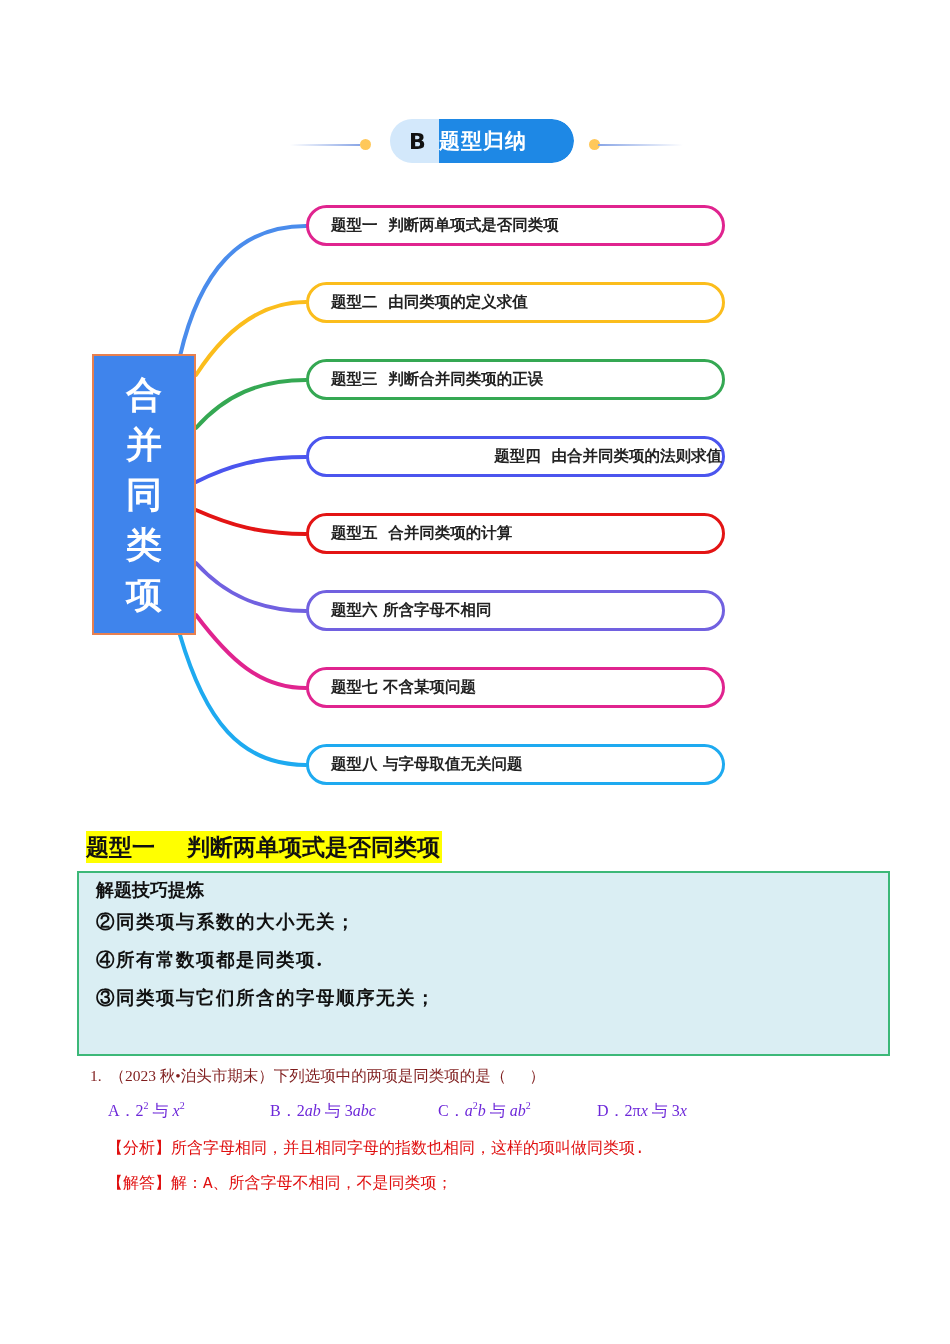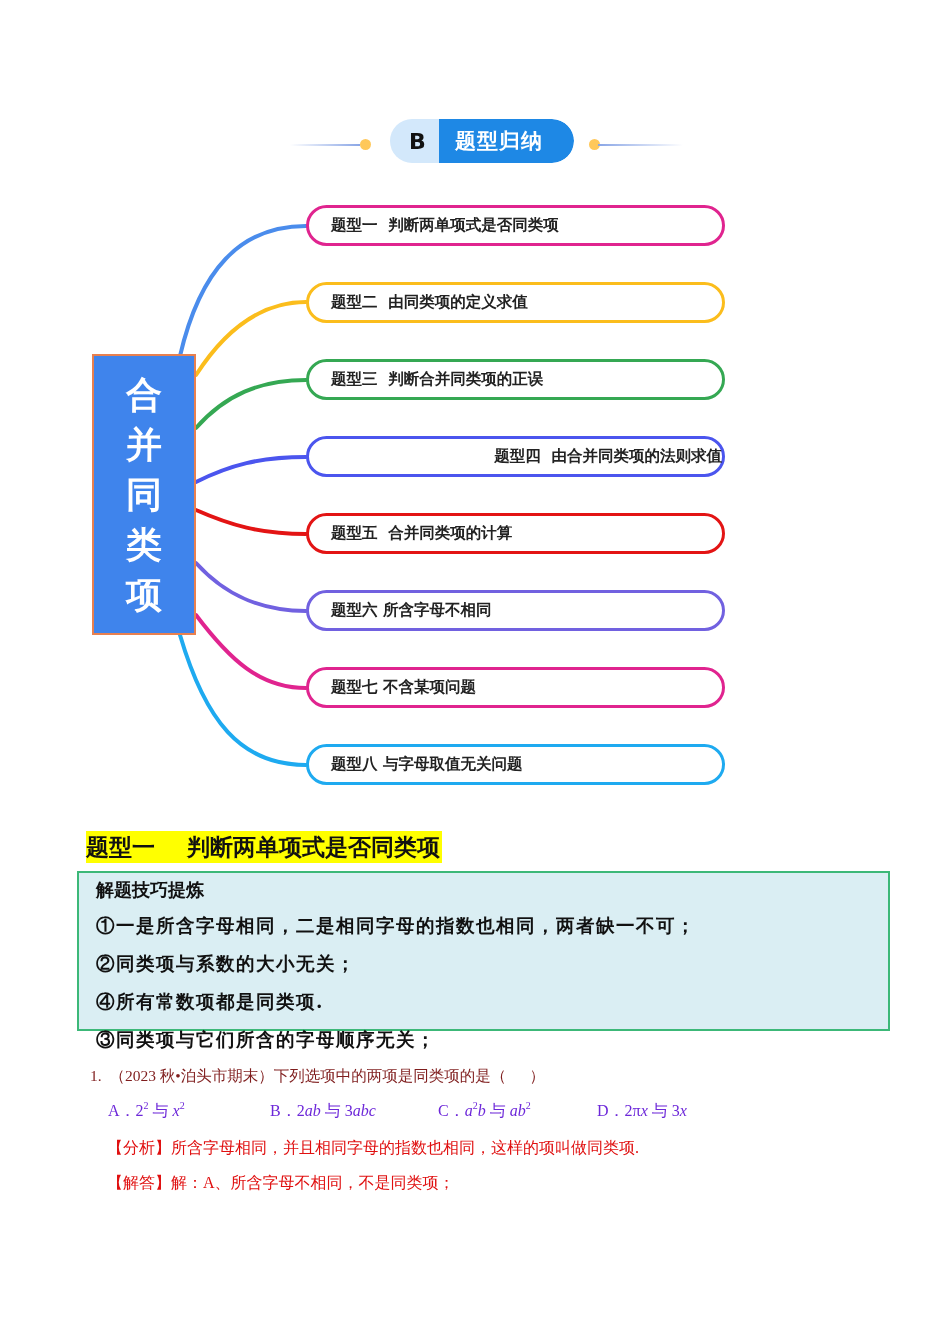--- a/index.html
+++ b/index.html
@@ -8,45 +8,45 @@
 
   
   .hdr-line { position: absolute; top: 144px; height: 2px; }
   .hdr-line.left { left: 290px; width: 70px; background: linear-gradient(to right, rgba(120,150,220,0), #8aa6e6); }
   .hdr-line.right { left: 598px; width: 85px; background: linear-gradient(to left, rgba(120,150,220,0), #8aa6e6); }
   .hdr-dot { position: absolute; top: 139px; width: 11px; height: 11px; border-radius: 50%; background: #ffc85a; }
   .hdr-dot.left { left: 360px; }
   .hdr-dot.right { left: 589px; }
   .badge { position: absolute; left: 390px; top: 119px; width: 184px; height: 44px; border-radius: 22px; overflow: hidden; display: flex; }
   .badge-letter { width: 49px; background: #d3e8fb; display: flex; align-items: center; justify-content: center; font-weight: bold; font-size: 22px; color: #111; padding-left: 6px; }
-  .badge-title { flex: 1; background: #1e88e5; color: #fff; font-weight: bold; font-size: 21px; display: flex; align-items: center; padding-left: 16px; letter-spacing: 1px; border-radius: 0 22px 22px 0; }
+  .badge-title { flex: 1; background: #1e88e5; color: #fff; font-weight: bold; font-size: 21px; display: flex; align-items: center; letter-spacing: 1px; border-radius: 0 22px 22px 0; }
 
   
   .mm-svg { position: absolute; left: 0; top: 0; }
   .root { position: absolute; left: 92px; top: 354px; width: 104px; height: 281px; background: #3f84ec; border: 2px solid #e8804f; display: flex; flex-direction: column; align-items: center; justify-content: center; }
   .root-char { color: #fff; font-weight: bold; font-size: 36px; line-height: 50px; }
   .node { position: absolute; left: 306px; width: 419px; height: 41px; border-radius: 21px; border: 3.5px solid; background: #fff; display: flex; align-items: center; padding-left: 22px; }
   .node-label { font-weight: bold; font-size: 15.5px; color: #222; white-space: pre; }
 
   
   .topic-heading { position: absolute; left: 86px; top: 831px; height: 32px; background: #ffff00; font-weight: bold; font-size: 23px; line-height: 32px; color: #111; white-space: pre; padding-right: 2px; }
 
   
-  .tips { position: absolute; left: 77px; top: 871px; width: 813px; height: 160px; background: #daeef3; border: 2px solid #3cb878; padding: 4px 0 16px 17px; }
+  .tips { position: absolute; left: 77px; top: 871px; width: 813px; height: 185px; background: #daeef3; border: 2px solid #3cb878; padding: 4px 0 16px 17px; }
   .tips-title { font-family: "DejaVu Serif", serif; font-weight: bold; font-size: 18px; line-height: 26px; color: #111; }
   .tip { font-family: "DejaVu Serif", serif; font-weight: bold; font-size: 18.5px; line-height: 38px; letter-spacing: 1.5px; color: #111; }
   .tip-first { margin-top: 4px; }
 
   
   .q { position: absolute; font-family: "Liberation Serif", serif; font-size: 15.5px; color: #7f1d1d; white-space: pre; }
   .q-stem { left: 90px; top: 1066px; }
   .opt { position: absolute; top: 1101px; font-family: "Liberation Serif", serif; font-size: 16px; color: #6d28d9; white-space: pre; }
   .opt i { font-style: italic; }
   .opt sup { font-size: 10px; vertical-align: 7px; line-height: 0; }
-  .red { position: absolute; left: 107px; font-family: Liberation Serif, serif; font-size: 16px; color: #e01010; white-space: pre; }
+  .red { position: absolute; left: 107px; font-family: Liberation Mono, monospace; font-size: 16px; color: #e01010; white-space: pre; }
   .red.analysis { top: 1138px; }
   .red.answer { top: 1173px; }
 </style>
 </head>
 <body>
 
 <div class="hdr-line left"></div>
 <div class="hdr-dot left"></div>
 <div class="badge">
   <div class="badge-letter">B</div>
@@ -98,21 +98,20 @@
   <span class="node-label">题型七 不含某项问题</span>
 </div>
 <div class="node" style="top:744px;border-color:#1eaaf0;">
   <span class="node-label">题型八 与字母取值无关问题</span>
 </div>
 
 <div class="topic-heading">题型一    判断两单项式是否同类项</div>
 
 <div class="tips">
   <div class="tips-title">解题技巧提炼</div>
-  <div class="tip tip-first">①一是所含字母相同，二是相同字母的指数也相同，两者缺一不可；</div>
   <div class="tip">②同类项与系数的大小无关；</div>
   <div class="tip">④所有常数项都是同类项.</div>
   <div class="tip">③同类项与它们所含的字母顺序无关；</div>
 </div>
 
 <div class="q q-stem"><span>1.</span>  <span>（2023 秋•泊头市期末）下列选项中的两项是同类项的是（      ）</span></div>
 
 <div class="opt" style="left:108px;"><span>A．</span>2<sup>2</sup> 与 <i>x</i><sup>2</sup></div>
 <div class="opt" style="left:270px;"><span>B．</span>2<i>ab</i> 与 3<i>abc</i></div>
 <div class="opt" style="left:438px;"><span>C．</span><i>a</i><sup>2</sup><i>b</i> 与 <i>ab</i><sup>2</sup></div>

